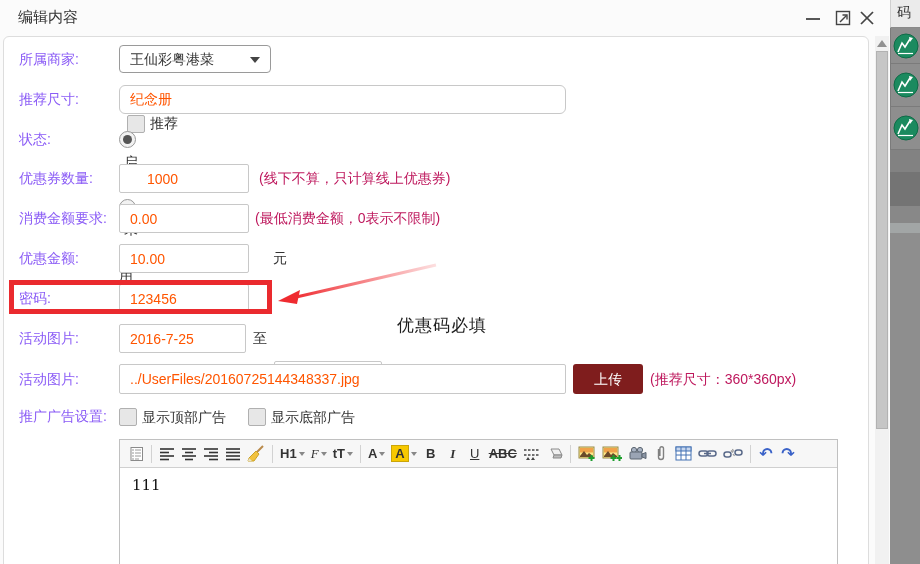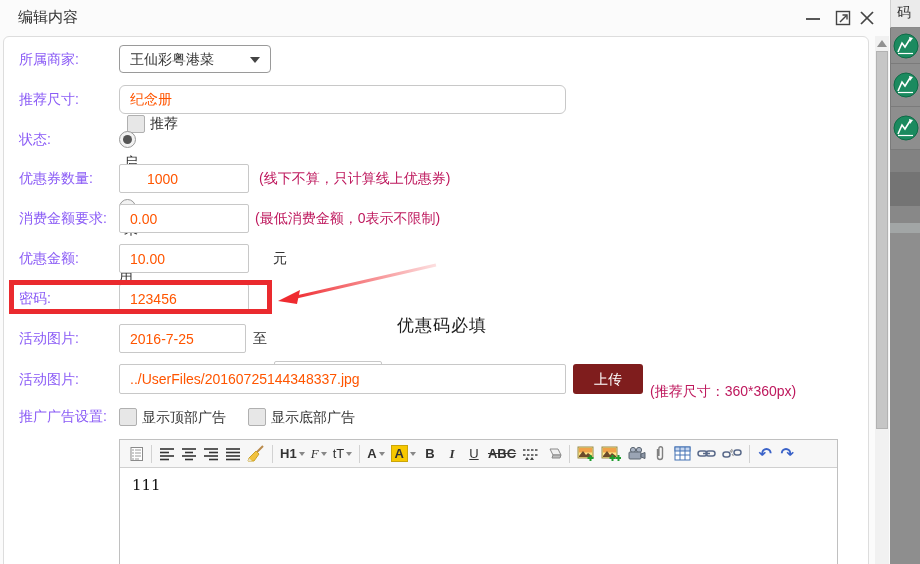--- a/index.html
+++ b/index.html
@@ -59,21 +59,21 @@
   .toolbar { height:28px; background:#f7f7f7; border-bottom:1px solid #d0d0d0;
              display:flex; align-items:center; padding:0 6px; gap:2px; }
   .tb { display:inline-flex; align-items:center; justify-content:center; height:22px; min-width:20px;
         padding:0 2px; cursor:pointer; border-radius:2px; }
   .tb-sep { width:1px; height:18px; background:#d2d2d2; margin:0 3px; }
   .tb .tg { font-size:13px; color:#333; }
   .tb .mini-caret { width:0; height:0; border-left:3px solid transparent; border-right:3px solid transparent;
                     border-top:4px solid #888; margin-left:2px; }
   .tg-h { font-weight:bold; color:#333; } .tg-1 { font-weight:bold; color:#2b6fd4; }
   .tg-f { font-family:"Liberation Serif","DejaVu Serif",serif; font-style:italic; font-size:15px; color:#555; }
-  .tg-tt { font-size:13px; color:#444; }
+  .tg-tt { font-size:13px; color:#444;font-weight:bold; }
   .tg-A { color:#2b6fd4; font-weight:bold; font-size:14px; }
   .tg-Abg { color:#333; font-weight:bold; font-size:13px; background:#f7c800; padding:0 3px; border:1px solid #caa50a; }
   .tg-b { font-weight:bold; font-size:14px; color:#222; }
   .tg-i { font-style:italic; font-family:"Liberation Serif",serif; font-weight:bold; font-size:14px; color:#222; }
   .tg-u { text-decoration:underline; font-size:14px; color:#222; }
   .tg-abc { text-decoration:line-through; font-size:10px; font-weight:bold; color:#222; }
   .tg-undo { color:#3a62c8; font-size:16px; font-weight:bold; line-height:1; }
   .edit-area { height:131px; background:#fff; padding:8px 12px; font-family:"DejaVu Serif","Liberation Serif",serif;
                font-size:15px; color:#111; cursor:text; }
 
@@ -190,21 +190,21 @@
           <span class="unit">至</span>
           <input class="tbox" style="width: 108px; margin-top: 37px;" value="2027-7-31">
         </div>
       </div>
 
       <div class="row" style="top:327px;">
         <div class="lbl" style="line-height:30px;">活动图片:</div>
         <div class="fld" style="display:flex; gap:7px;">
           <input class="tbox" style="width: 447px; height: 30px;" value="../UserFiles/20160725144348337.jpg">
           <span class="upload-btn">上传</span>
-          <span class="note" style="line-height:30px;margin-top:12px;">(推荐尺寸：360*360px)</span>
+          <span class="note" style="line-height:30px;">(推荐尺寸：360*360px)</span>
         </div>
       </div>
 
       <div class="row" style="top:369px;">
         <div class="lbl" style="line-height:20px;">推广广告设置:</div>
         <div class="fld" style="line-height:20px; white-space:nowrap;">
           <span class="checkbox"></span><span class="cb-lbl" style="margin-right:22px;">显示顶部广告</span><span class="checkbox"></span><span class="cb-lbl">显示底部广告</span>
         </div>
       </div>
 

